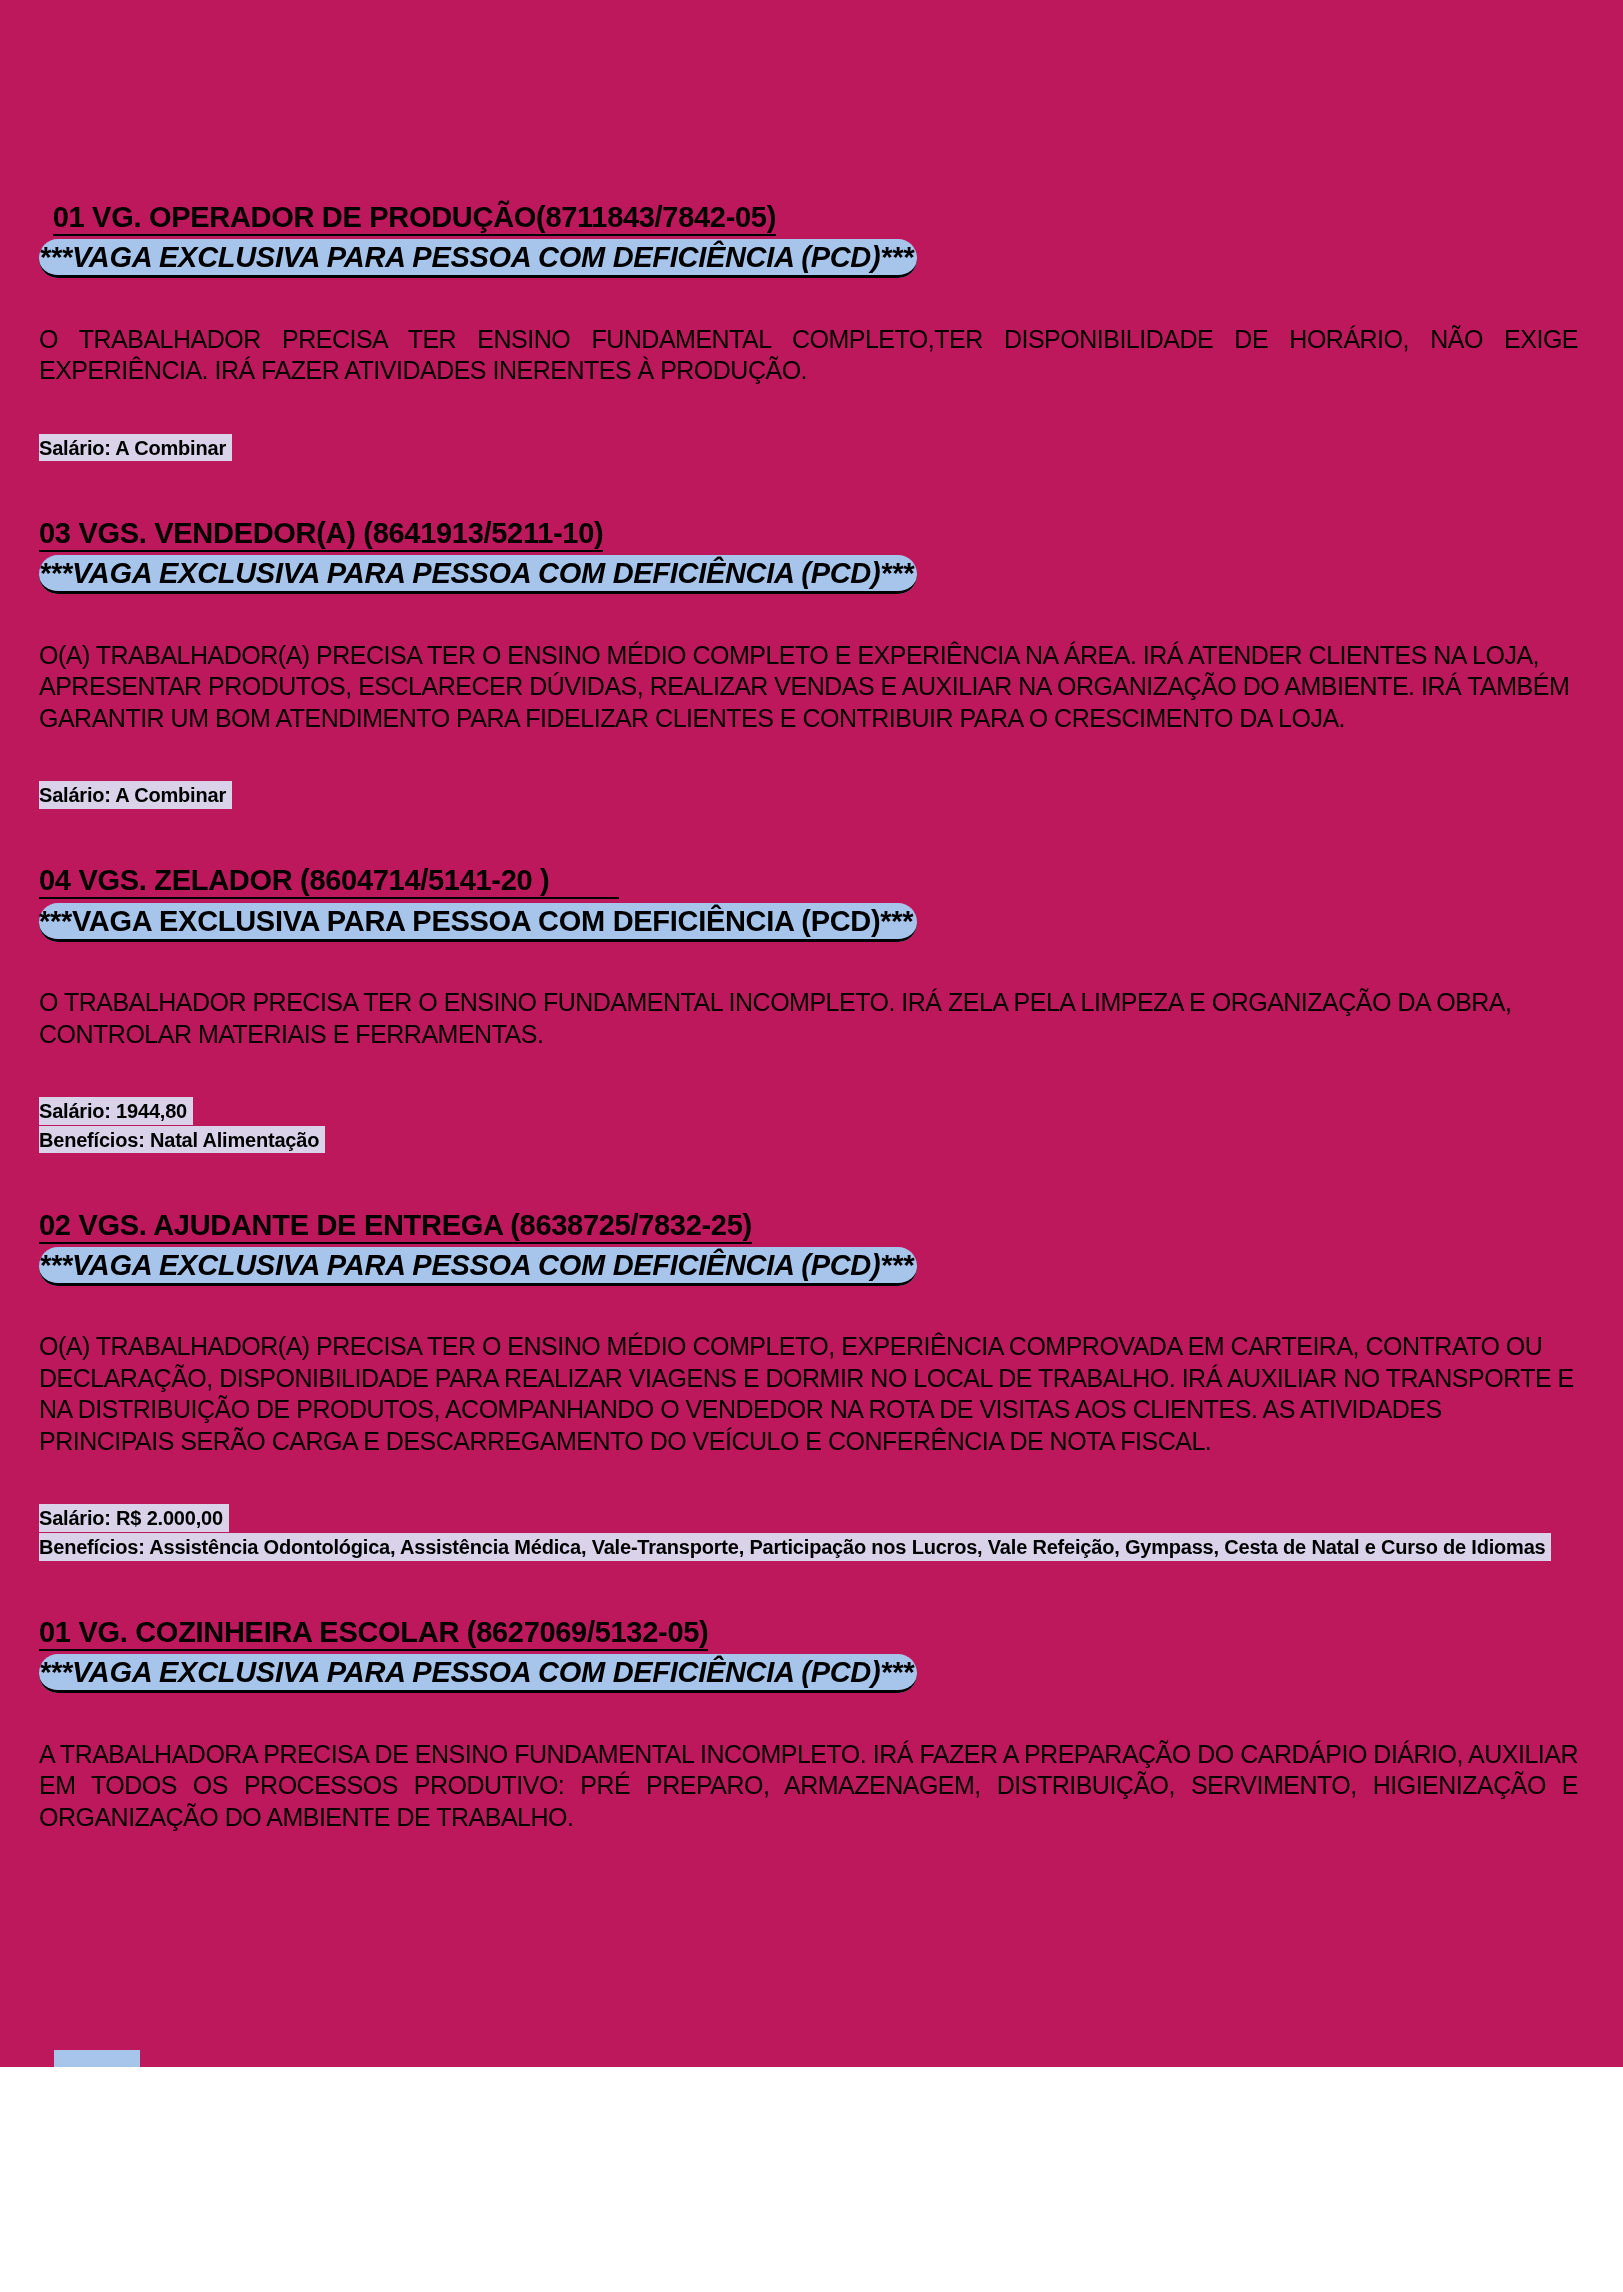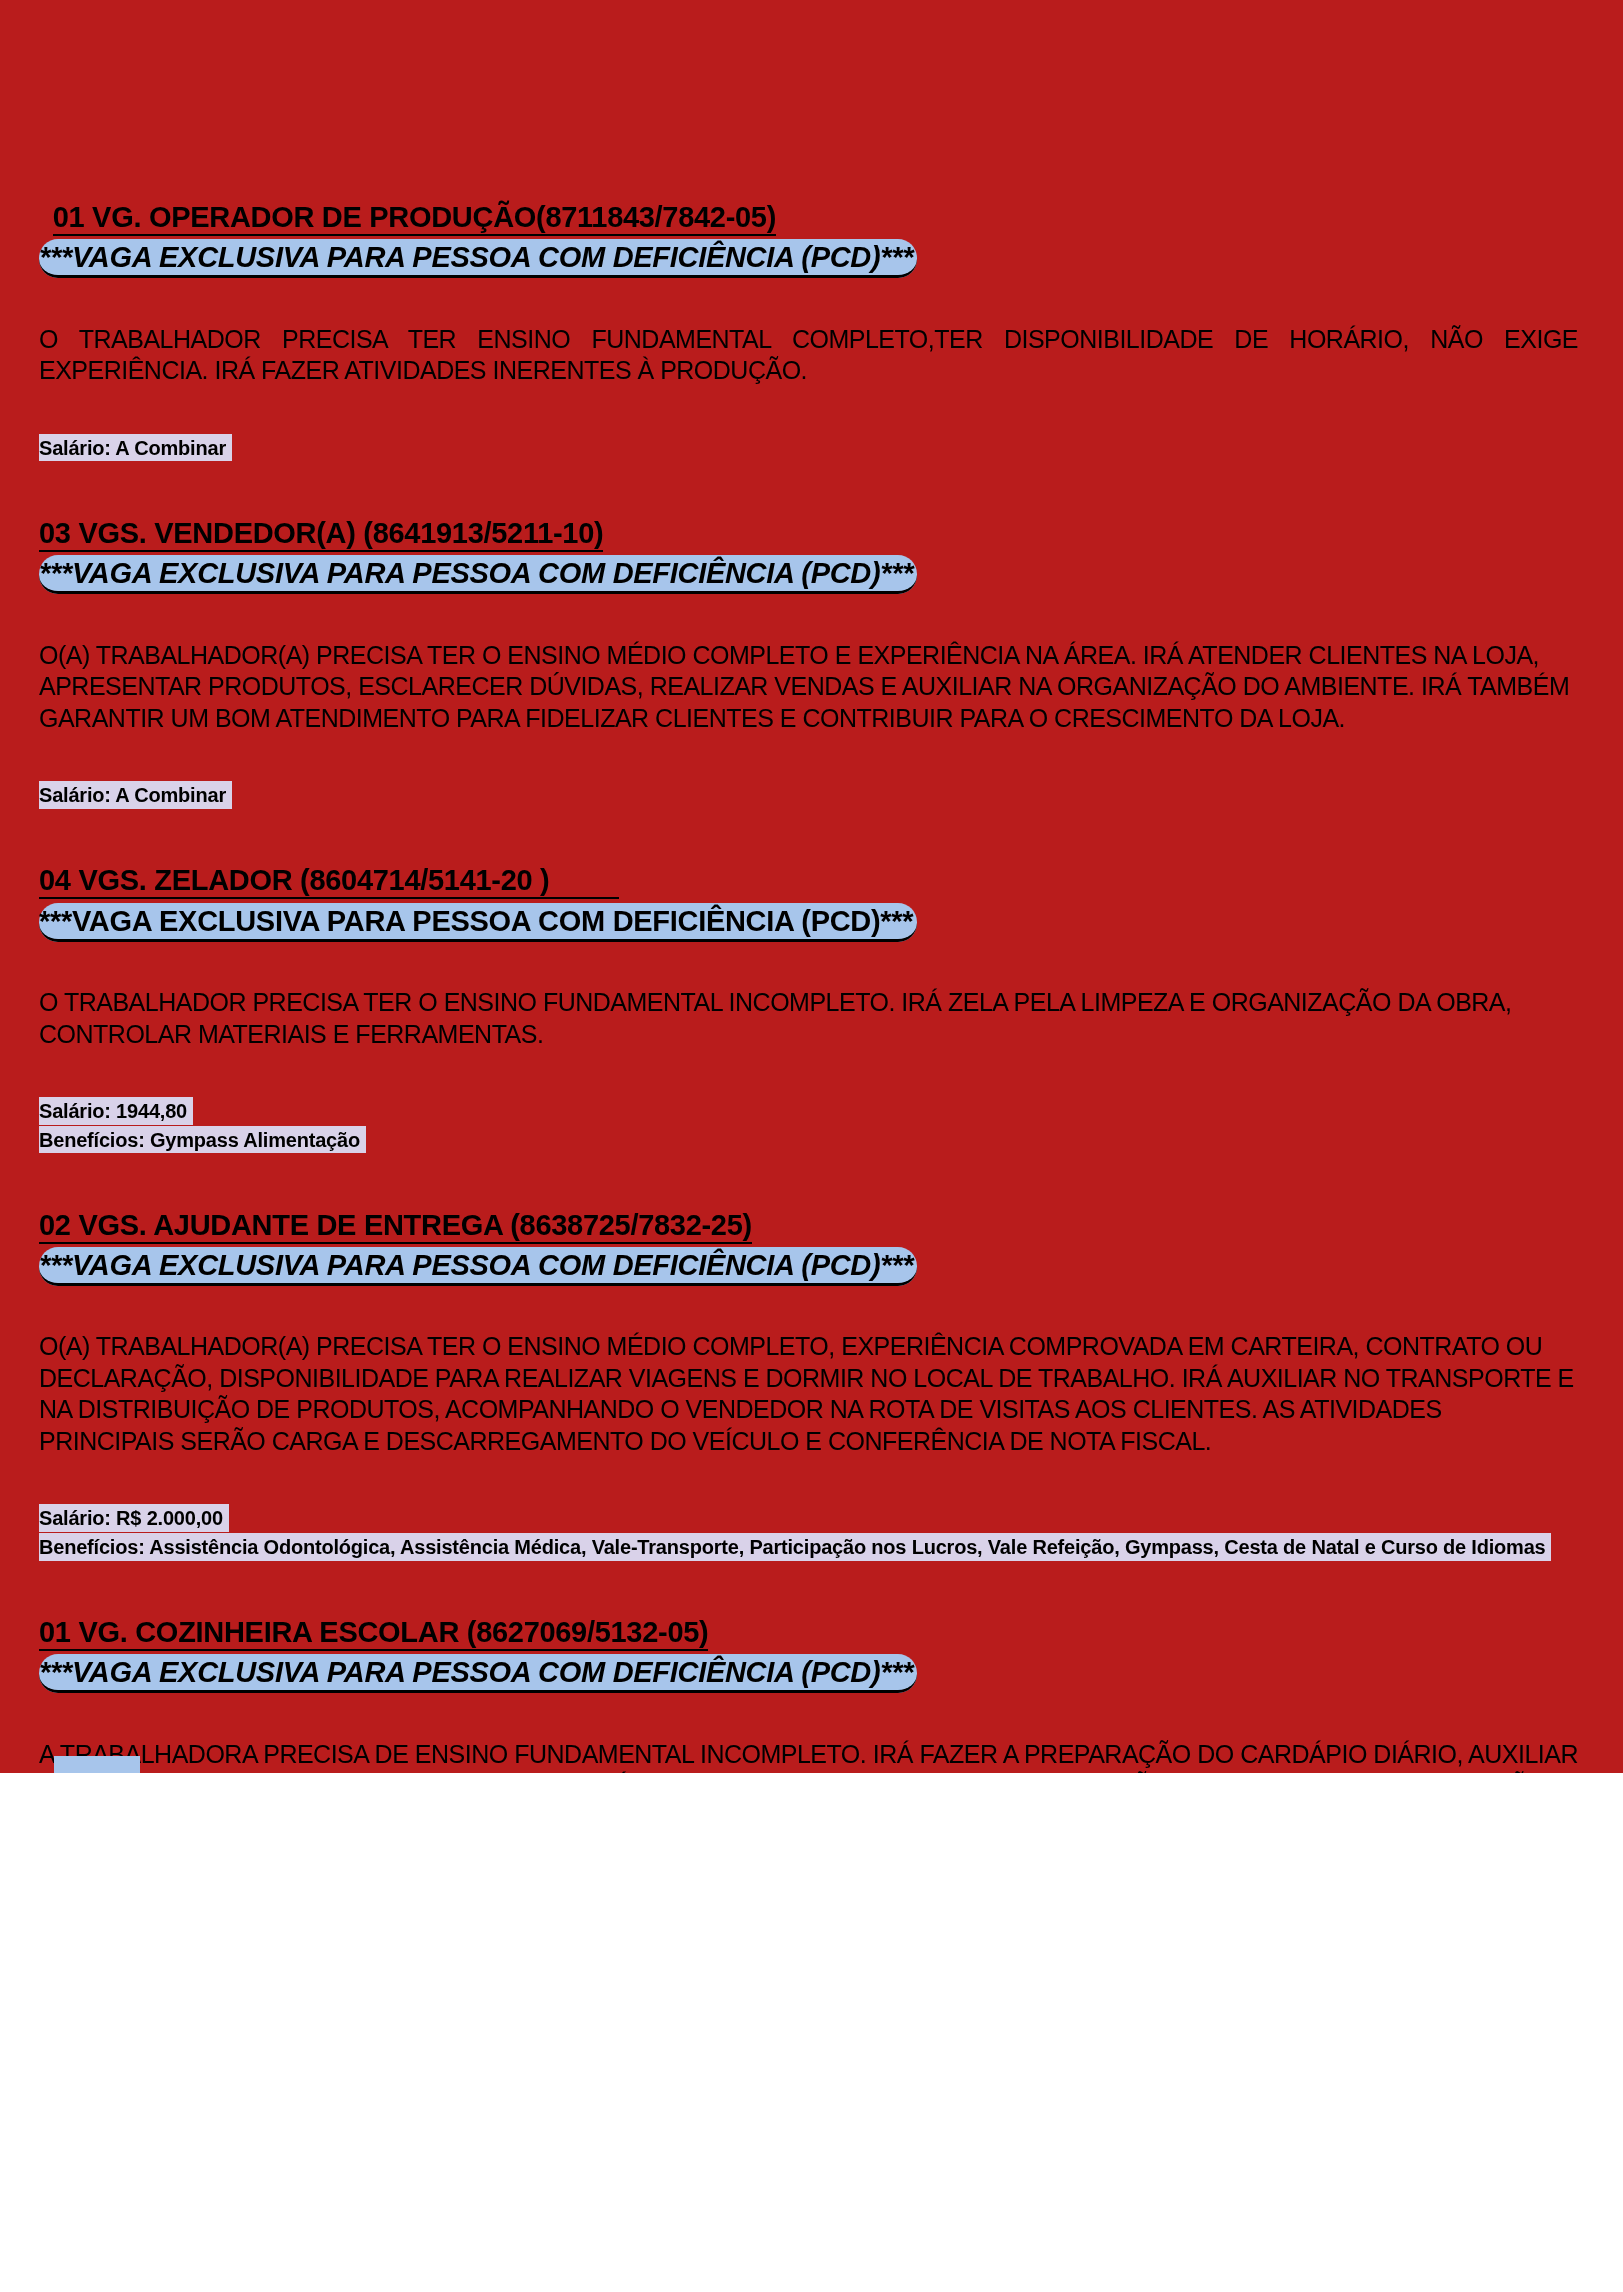--- a/index.html
+++ b/index.html
@@ -1,21 +1,21 @@
 <!DOCTYPE html>
 <html lang="pt-BR"><head>
 <meta charset="utf-8">
 <style>
   html,body{margin:0;padding:0;background:#ffffff;}
   .page{
     position:relative;
     width:1623px;
-    height:1773px;
+    height:2067px;
     box-sizing:border-box;
-    background:#b91c1c;
+    background:#be185d;
     padding:201px 45px 0 39px;
     font-family:"Liberation Sans","DejaVu Sans",sans-serif;
     color:#000000;
     overflow:hidden;
   }
   p{margin:0;}
   .vacancy{margin-bottom:55px;}
   .heading{
     font-size:29px;
     font-weight:bold;
@@ -91,21 +91,21 @@
           <div class="meta-line"><span class="hl-purple">Salário: A Combinar</span></div>
         </div>
   </section>
 
   <section class="vacancy">
     <p class="heading"><span class="u">04 VGS. ZELADOR (8604714/5141-20 )&nbsp;&nbsp;&nbsp;&nbsp;&nbsp;&nbsp;&nbsp;&nbsp;&nbsp;</span></p>
     <p class="pcd"><span class="hl-blue">***VAGA EXCLUSIVA PARA PESSOA COM DEFICIÊNCIA (PCD)***</span></p>
     <p class="desc">O TRABALHADOR PRECISA TER O ENSINO FUNDAMENTAL INCOMPLETO. IRÁ ZELA PELA LIMPEZA E ORGANIZAÇÃO DA OBRA, CONTROLAR MATERIAIS E FERRAMENTAS.</p>
     <div class="meta">
           <div class="meta-line"><span class="hl-purple">Salário: 1944,80</span></div>
-          <div class="meta-line"><span class="hl-purple">Benefícios: Gympass Alimentação</span></div>
+          <div class="meta-line"><span class="hl-purple">Benefícios: Natal Alimentação</span></div>
         </div>
   </section>
 
   <section class="vacancy">
     <p class="heading"><span class="u">02 VGS. AJUDANTE DE ENTREGA (8638725/7832-25)</span></p>
     <p class="pcd it"><span class="hl-blue">***VAGA EXCLUSIVA PARA PESSOA COM DEFICIÊNCIA (PCD)***</span></p>
     <p class="desc">O(A) TRABALHADOR(A) PRECISA TER O ENSINO MÉDIO COMPLETO, EXPERIÊNCIA COMPROVADA EM CARTEIRA, CONTRATO OU DECLARAÇÃO, DISPONIBILIDADE PARA REALIZAR VIAGENS E DORMIR NO LOCAL DE TRABALHO. IRÁ AUXILIAR NO TRANSPORTE E NA DISTRIBUIÇÃO DE PRODUTOS, ACOMPANHANDO O VENDEDOR NA ROTA DE VISITAS AOS CLIENTES. AS ATIVIDADES PRINCIPAIS SERÃO CARGA E DESCARREGAMENTO DO VEÍCULO E CONFERÊNCIA DE NOTA FISCAL.</p>
     <div class="meta">
           <div class="meta-line"><span class="hl-purple">Salário: R$ 2.000,00</span></div>
           <div class="meta-line"><span class="hl-purple">Benefícios: Assistência Odontológica, Assistência Médica, Vale-Transporte, Participação nos Lucros, Vale Refeição, Gympass, Cesta de Natal e Curso de Idiomas</span></div>

